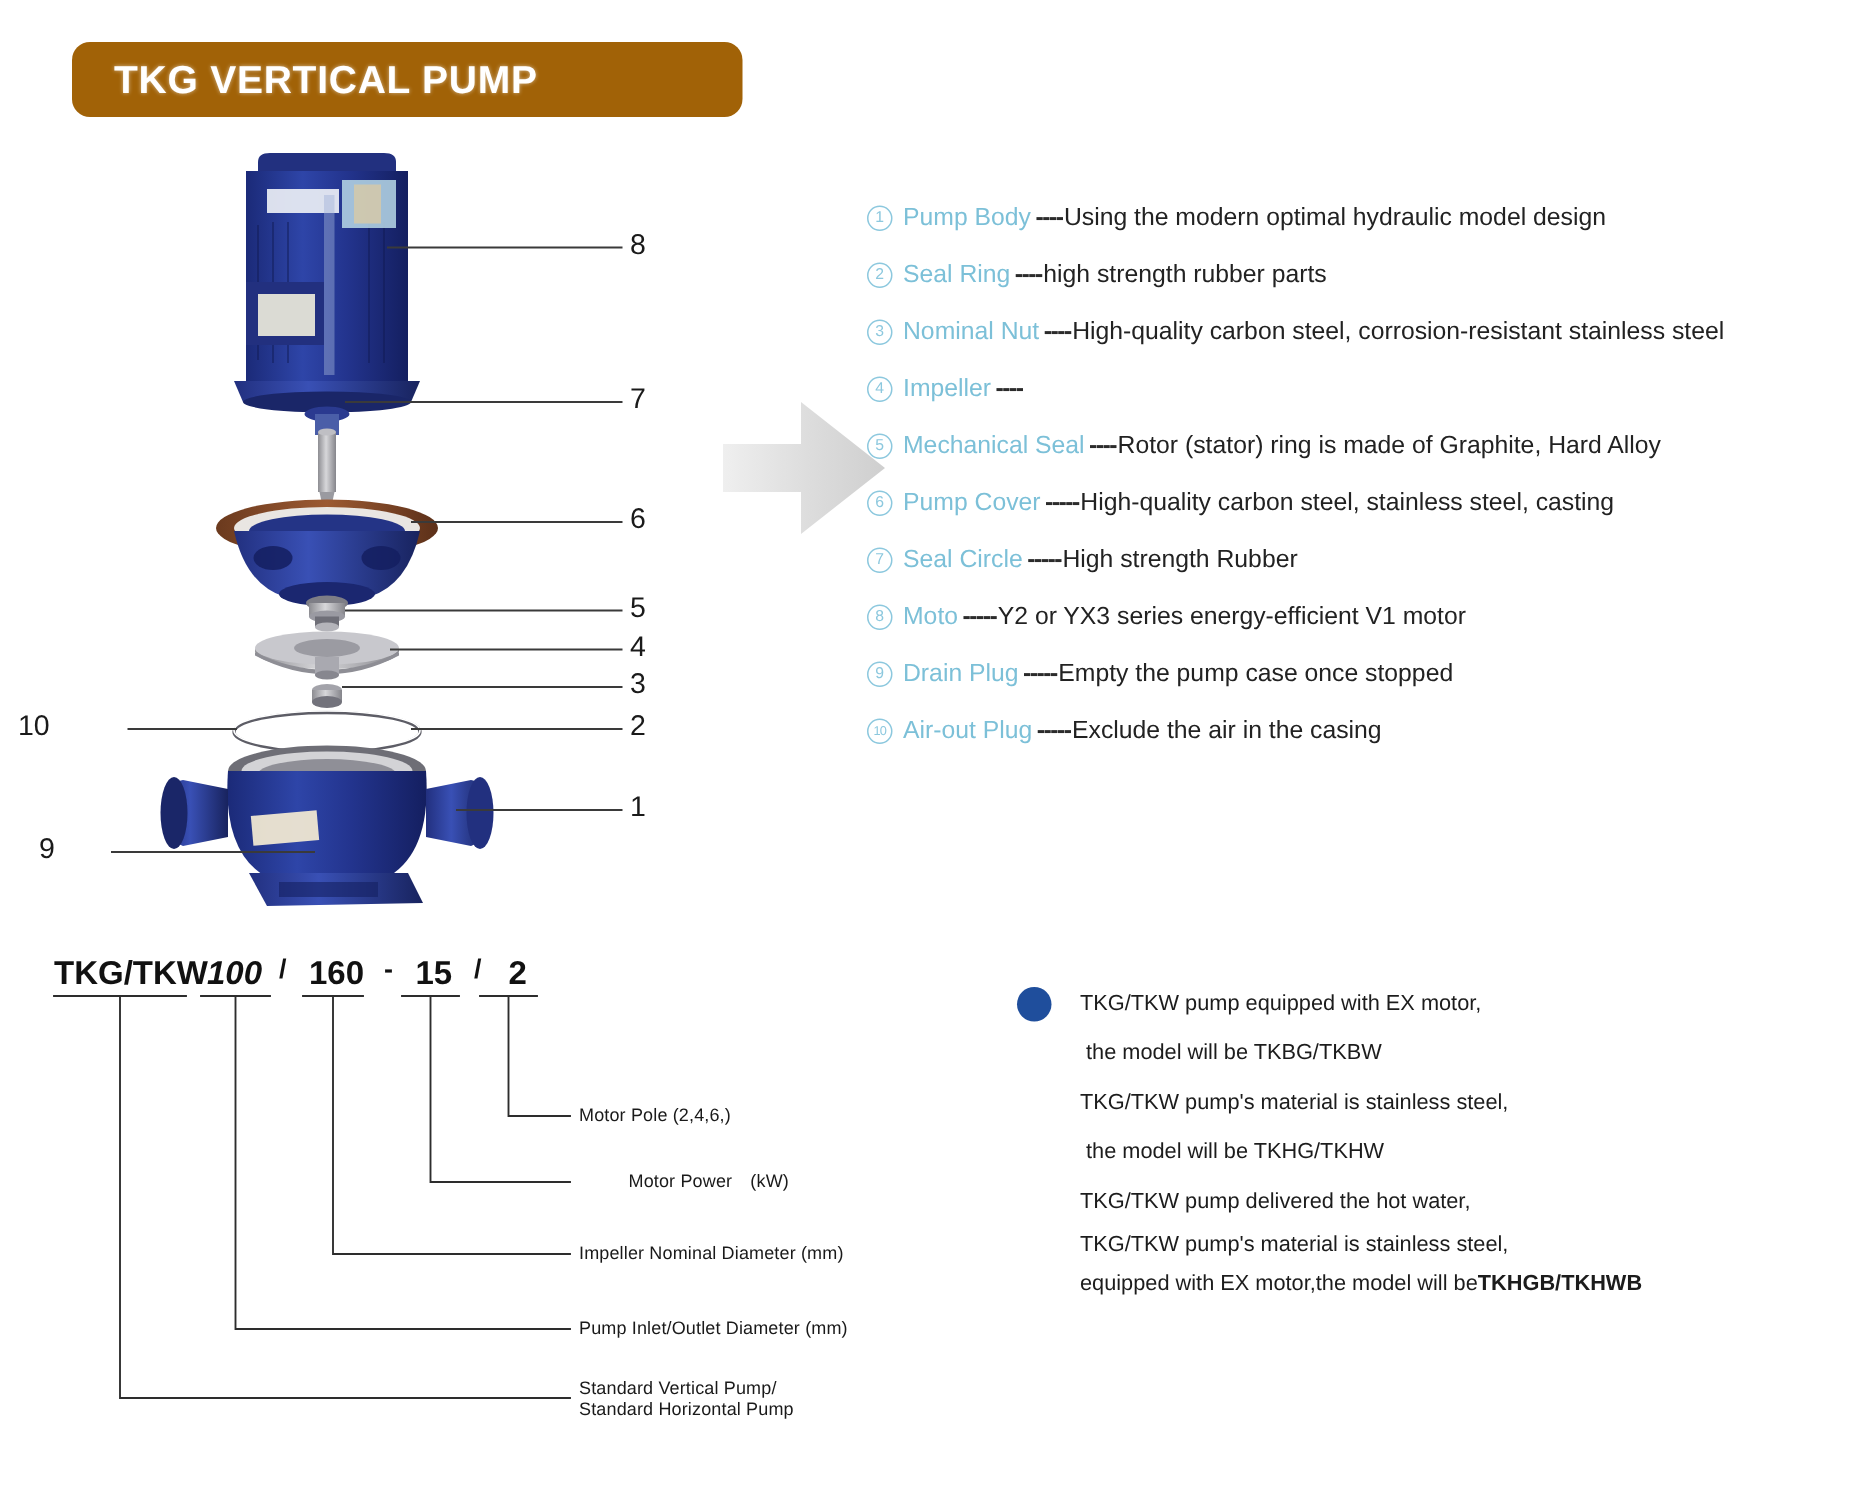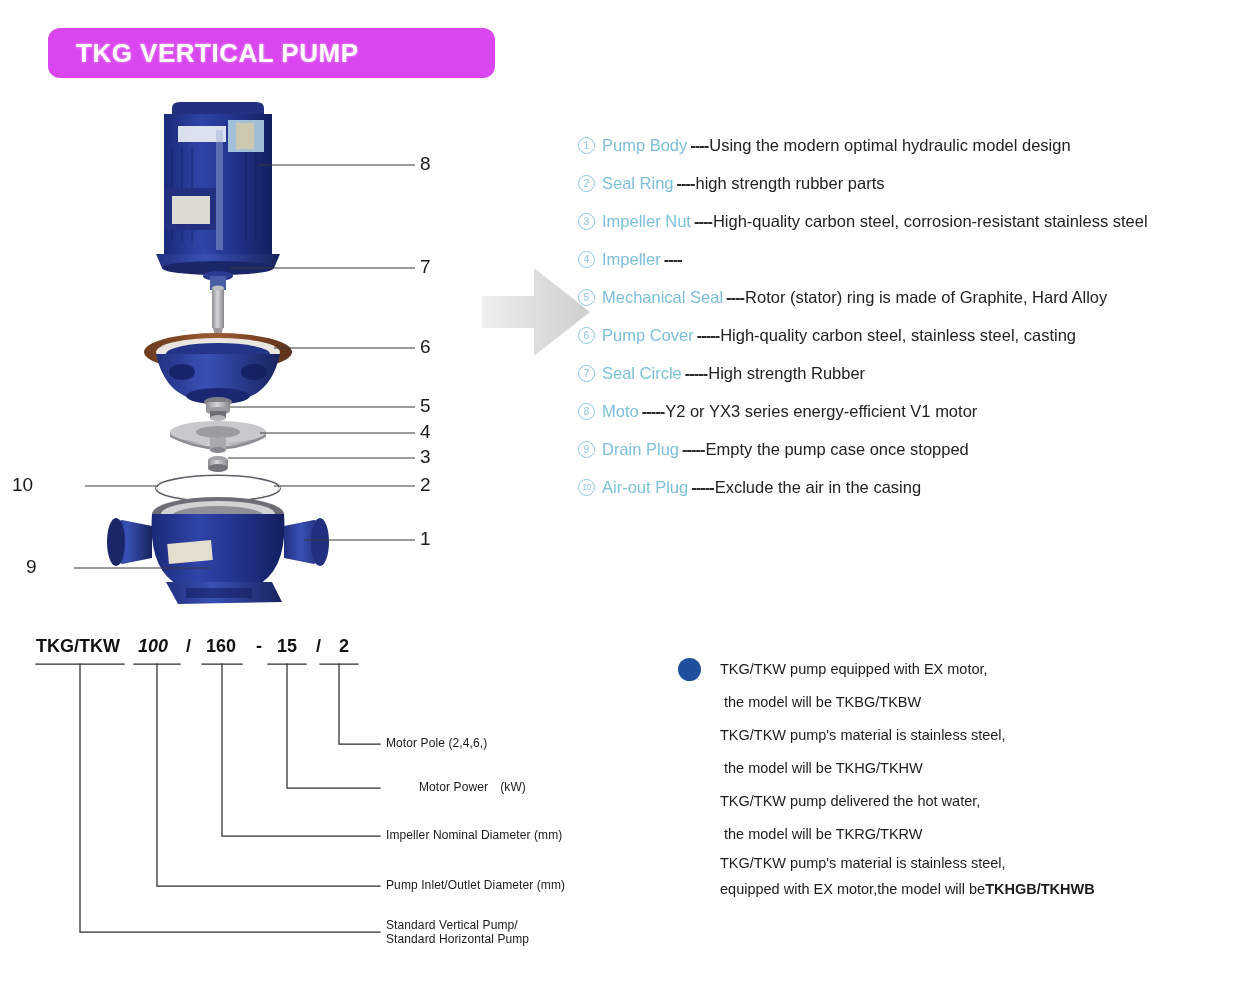--- a/index.html
+++ b/index.html
@@ -10,21 +10,21 @@
     font-family: "Liberation Sans", sans-serif;
     position: relative;
     overflow: hidden;
   }
 
   
   .title-banner {
     position: absolute;
     left: 48px; top: 28px;
     width: 447px; height: 50px;
-    background: #d946ef;
+    background: #a16207;
     border-radius: 12px;
     display: flex; align-items: center;
   }
   .title-text {
     margin-left: 28px;
     color: #ffffff;
     font-size: 26px;
     font-weight: bold;
     letter-spacing: 0.5px;
     text-shadow: 0 0 3px rgba(255,255,255,0.55);
@@ -93,21 +93,21 @@
     left: 28px; top: 636px;
     width: 600px; height: 330px;
   }
   .model-code {
     position: absolute;
     left: 0; top: 0;
     width: 330px; height: 30px;
   }
   .code-seg {
     position: absolute;
-    font-size: 18px;
+    font-size: 22px;
     font-weight: bold;
     color: #111111;
     top: 0;
   }
   .code-sep {
     position: absolute;
     font-size: 18px;
     font-weight: bold;
     color: #111111;
     top: 0;
@@ -332,21 +332,21 @@
     <span class="part-desc">Using the modern optimal hydraulic model design</span>
   </div>
   <div class="legend-row">
     <span class="circ-num">2</span>
     <span class="part-name">Seal Ring</span>
     <span class="dashes">----</span>
     <span class="part-desc"> high strength rubber parts</span>
   </div>
   <div class="legend-row">
     <span class="circ-num">3</span>
-    <span class="part-name">Impeller Nut</span>
+    <span class="part-name">Nominal Nut</span>
     <span class="dashes">----</span>
     <span class="part-desc">High-quality carbon steel, corrosion-resistant stainless steel</span>
   </div>
   <div class="legend-row">
     <span class="circ-num">4</span>
     <span class="part-name">Impeller</span>
     <span class="dashes">----</span>
   </div>
   <div class="legend-row">
     <span class="circ-num">5</span>
@@ -431,20 +431,19 @@
 </div>
 
 <div class="notes">
   <span class="note-bullet"></span>
   <div class="note-list">
     <div class="note-line">TKG/TKW pump equipped with EX motor,</div>
     <div class="note-line indent">the model will be TKBG/TKBW</div>
     <div class="note-line">TKG/TKW pump's material is stainless steel,</div>
     <div class="note-line indent">the model will be TKHG/TKHW</div>
     <div class="note-line">TKG/TKW pump delivered the hot water,</div>
-    <div class="note-line indent">the model will be TKRG/TKRW</div>
     <div class="note-line compact">TKG/TKW pump's material is stainless steel,</div>
     <div class="note-line compact">
       <span>equipped with EX motor,the model will be </span>
         <b>TKHGB/TKHWB</b>
     </div>
   </div>
 </div>
 
 </body></html>

